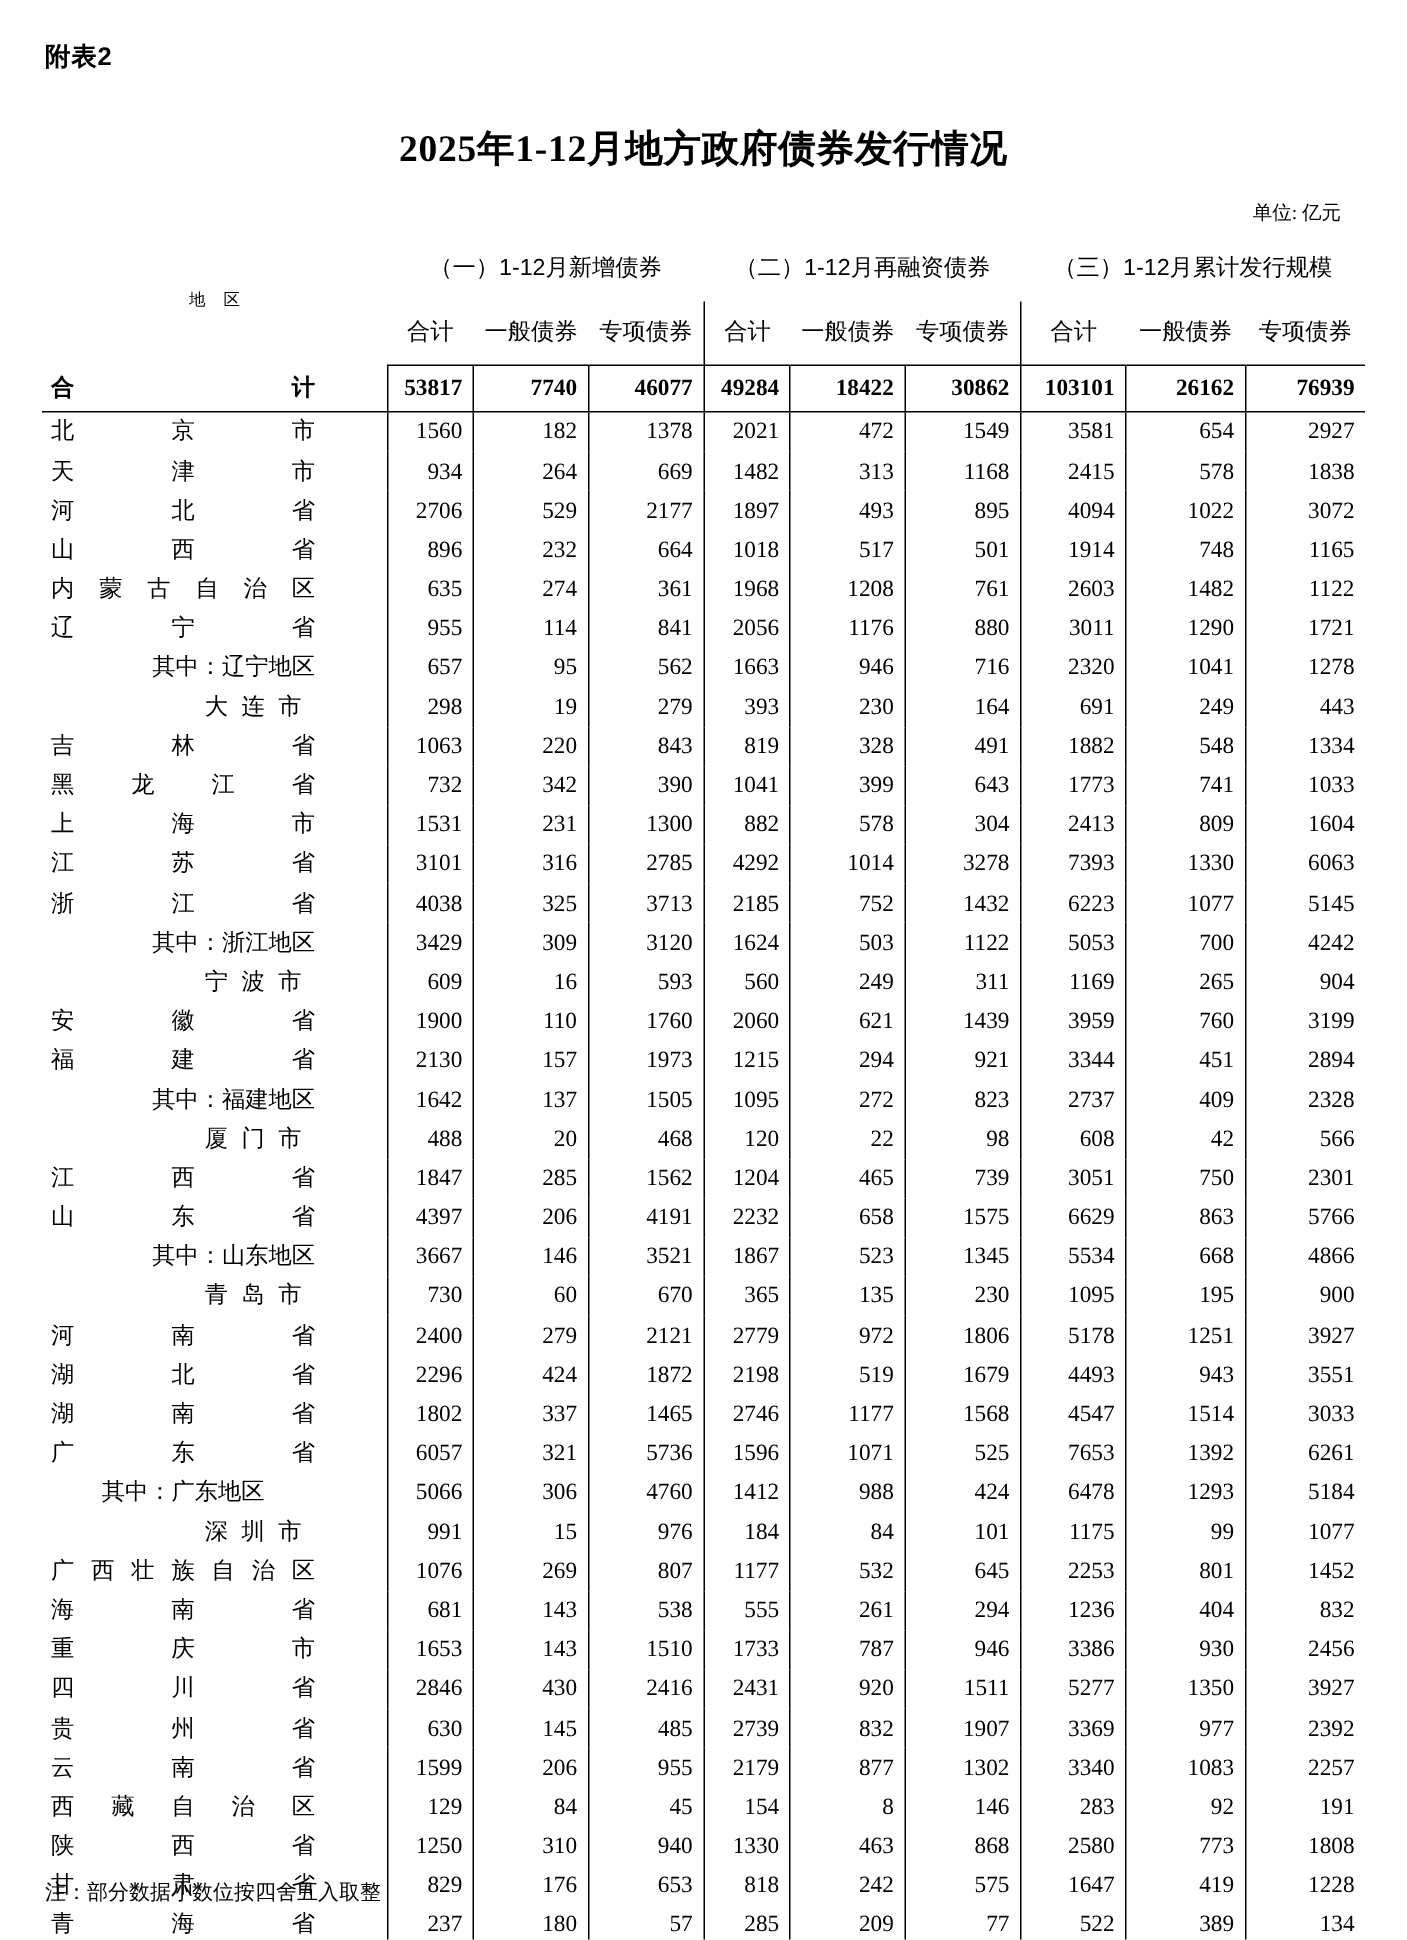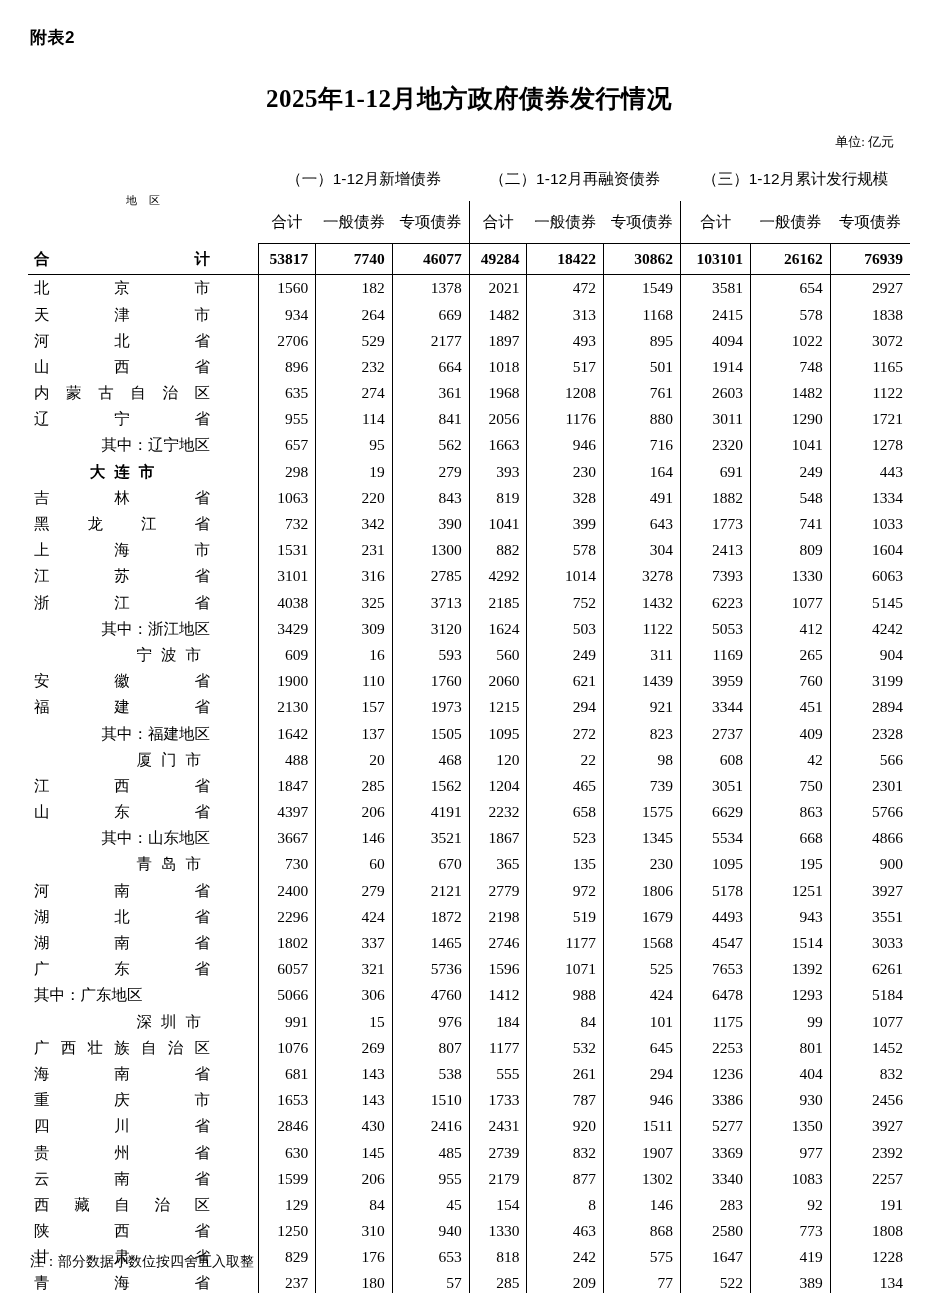--- a/index.html
+++ b/index.html
@@ -310,21 +310,21 @@
           <td class="num">95</td>
           <td class="num group-end">562</td>
           <td class="num">1663</td>
           <td class="num">946</td>
           <td class="num group-end">716</td>
           <td class="num">2320</td>
           <td class="num">1041</td>
           <td class="num last">1278</td>
         </tr>
         <tr>
-          <td class="region"><span style="display: inline-block; width: 176px; box-sizing: border-box; text-align: center; letter-spacing: 9px; padding-right: 0px; text-indent: 9px; font-weight: bold;">大连市</span></td>
+          <td class="region"><span style="display: inline-block; width: 176px; box-sizing: border-box; text-align: right; letter-spacing: 9px; padding-right: 0px; text-indent: 9px;">大连市</span></td>
           <td class="num">298</td>
           <td class="num">19</td>
           <td class="num group-end">279</td>
           <td class="num">393</td>
           <td class="num">230</td>
           <td class="num group-end">164</td>
           <td class="num">691</td>
           <td class="num">249</td>
           <td class="num last">443</td>
         </tr>
@@ -421,21 +421,21 @@
         </tr>
         <tr>
           <td class="region"><span style="display: inline-block; width: 176px; box-sizing: border-box; text-align: right;">其中：浙江地区</span></td>
           <td class="num">3429</td>
           <td class="num">309</td>
           <td class="num group-end">3120</td>
           <td class="num">1624</td>
           <td class="num">503</td>
           <td class="num group-end">1122</td>
           <td class="num">5053</td>
-          <td class="num">412</td>
+          <td class="num">700</td>
           <td class="num last">4242</td>
         </tr>
         <tr>
           <td class="region"><span style="display: inline-block; width: 176px; box-sizing: border-box; text-align: right; letter-spacing: 9px; padding-right: 0px; text-indent: 9px;">宁波市</span></td>
           <td class="num">609</td>
           <td class="num">16</td>
           <td class="num group-end">593</td>
           <td class="num">560</td>
           <td class="num">249</td>
           <td class="num group-end">311</td>
@@ -629,21 +629,21 @@
           <td class="num">321</td>
           <td class="num group-end">5736</td>
           <td class="num">1596</td>
           <td class="num">1071</td>
           <td class="num group-end">525</td>
           <td class="num">7653</td>
           <td class="num">1392</td>
           <td class="num last">6261</td>
         </tr>
         <tr>
-          <td class="region"><span style="display: inline-block; width: 176px; box-sizing: border-box; text-align: left;">其中：广东地区</span></td>
+          <td class="region"><span style="display: inline-block; width: 176px; box-sizing: border-box; text-align: center;">其中：广东地区</span></td>
           <td class="num">5066</td>
           <td class="num">306</td>
           <td class="num group-end">4760</td>
           <td class="num">1412</td>
           <td class="num">988</td>
           <td class="num group-end">424</td>
           <td class="num">6478</td>
           <td class="num">1293</td>
           <td class="num last">5184</td>
         </tr>

